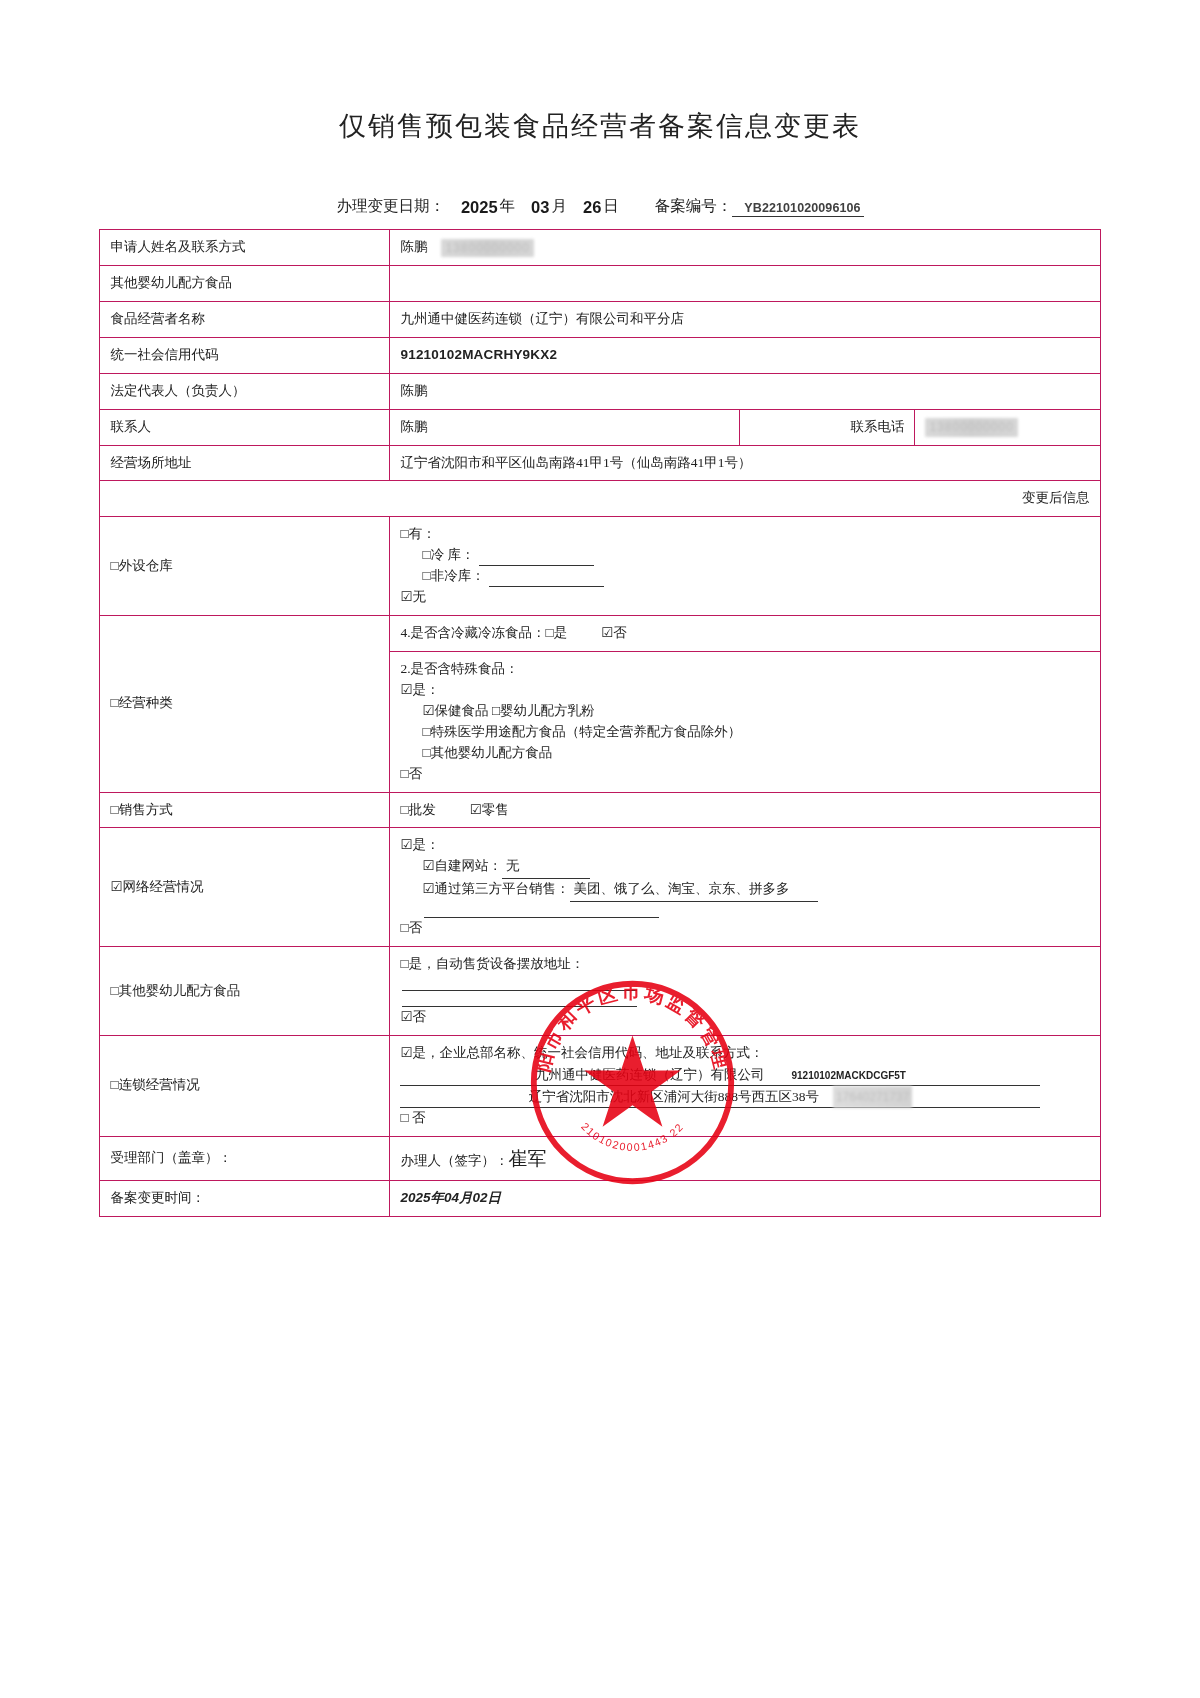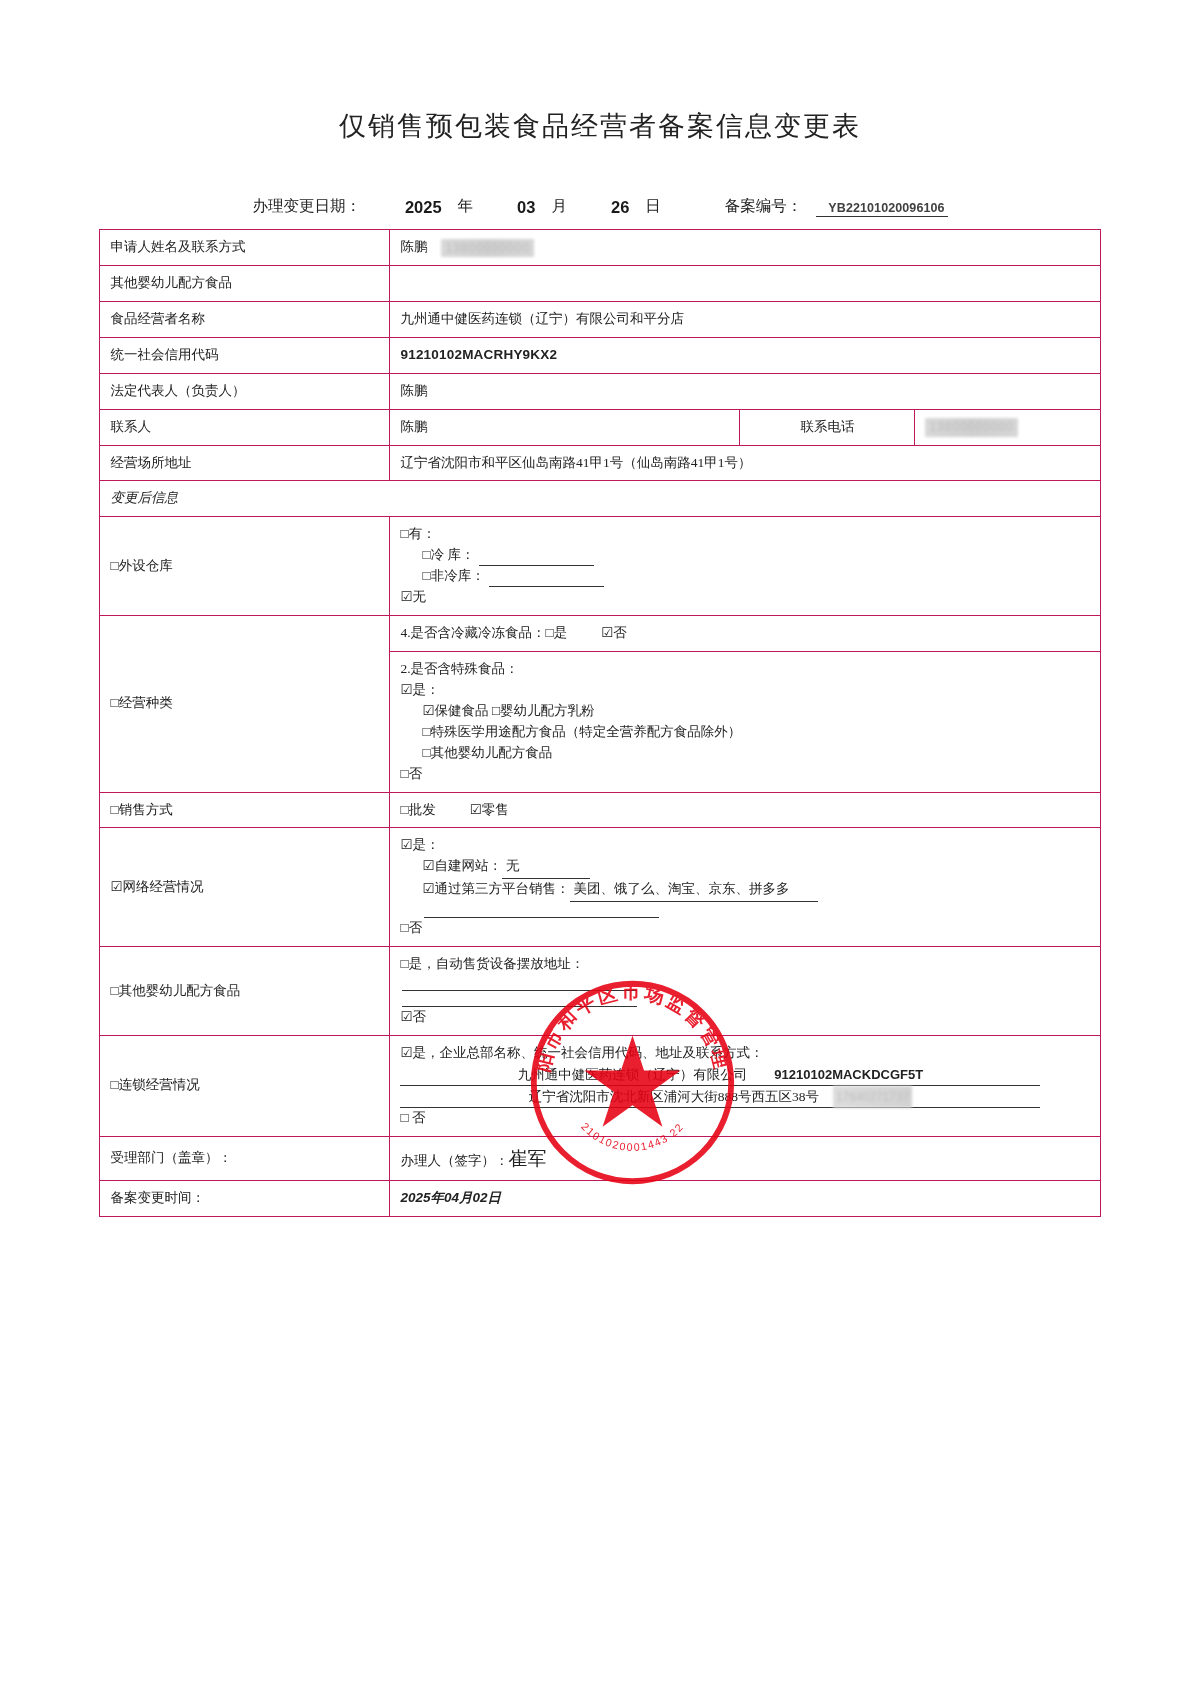--- a/index.html
+++ b/index.html
@@ -27,21 +27,21 @@
     font-weight: 400;
   }
 
   
   .meta-line {
     margin-top: 52px;
     display: flex;
     justify-content: center;
     align-items: flex-end;
     font-size: 15.5px;
-    gap: 14px;
+    gap: 0;
   }
   .meta-label { font-size: 15.5px; color: #222; }
   .meta-date-num {
     font-family: "Liberation Sans", sans-serif;
     font-weight: bold;
     font-size: 16.5px;
     padding: 0 2px;
   }
   .meta-gap-lg { display:inline-block; width: 36px; }
   .meta-gap-sm { display:inline-block; width: 14px; }
@@ -65,21 +65,21 @@
   table.form td {
     border: 1px solid #be185d;
     padding: 7px 10px;
     font-size: 13.5px;
     vertical-align: middle;
     line-height: 1.55;
     color: #222;
   }
   td.label-col { width: 290px; }
   td.mid-col  { width: 350px; }
-  td.lbl2-col { width: 175px; text-align: center; }
+  td.lbl2-col { width: 175px; text-align: right; }
 
   .val-sans {
     font-family: "Liberation Sans", sans-serif;
     font-size: 13px;
     font-weight: 600;
     letter-spacing: 0.2px;
   }
   .val-serif { font-size: 13.5px; }
 
   .redact {
@@ -89,21 +89,21 @@
     font-family: "Liberation Sans", sans-serif;
     font-size: 12px;
     letter-spacing: 1px;
     filter: blur(1.6px);
     padding: 0 4px;
     border-radius: 1px;
     vertical-align: middle;
     margin-left: 14px;
   }
 
-  .section-head { text-align: left; font-size: 14px; font-style: italic; }
+  .section-head { text-align: right; font-size: 14px; }
 
   .cell-tall { vertical-align: middle; }
   td.opts { line-height: 1.85; vertical-align: top; padding-top: 8px; padding-bottom: 8px; }
 
   .ind1 { padding-left: 22px; display: block; }
   .ind2 { padding-left: 0px; display: block; }
   .inline-opt { display: inline-block; margin-right: 34px; }
 
   .fill-line {
     display: inline-block;
@@ -138,21 +138,21 @@
     position: relative;
     text-align: center;
     font-size: 13.5px;
     line-height: 22px;
     white-space: nowrap;
     overflow: visible;
   }
   .chain-code {
     font-family: "Liberation Sans", sans-serif;
     font-weight: 700;
-    font-size: 13px;
+    font-size: 10px;
     margin-left: 27px;
   }
   .chain-phone {
     display: inline-block;
     background: linear-gradient(90deg,#dcdcdc,#d2d2d2);
     color: #c0c0c0;
     font-family: "Liberation Sans", sans-serif;
     font-size: 12px;
     filter: blur(1.5px);
     margin-left: 14px;

